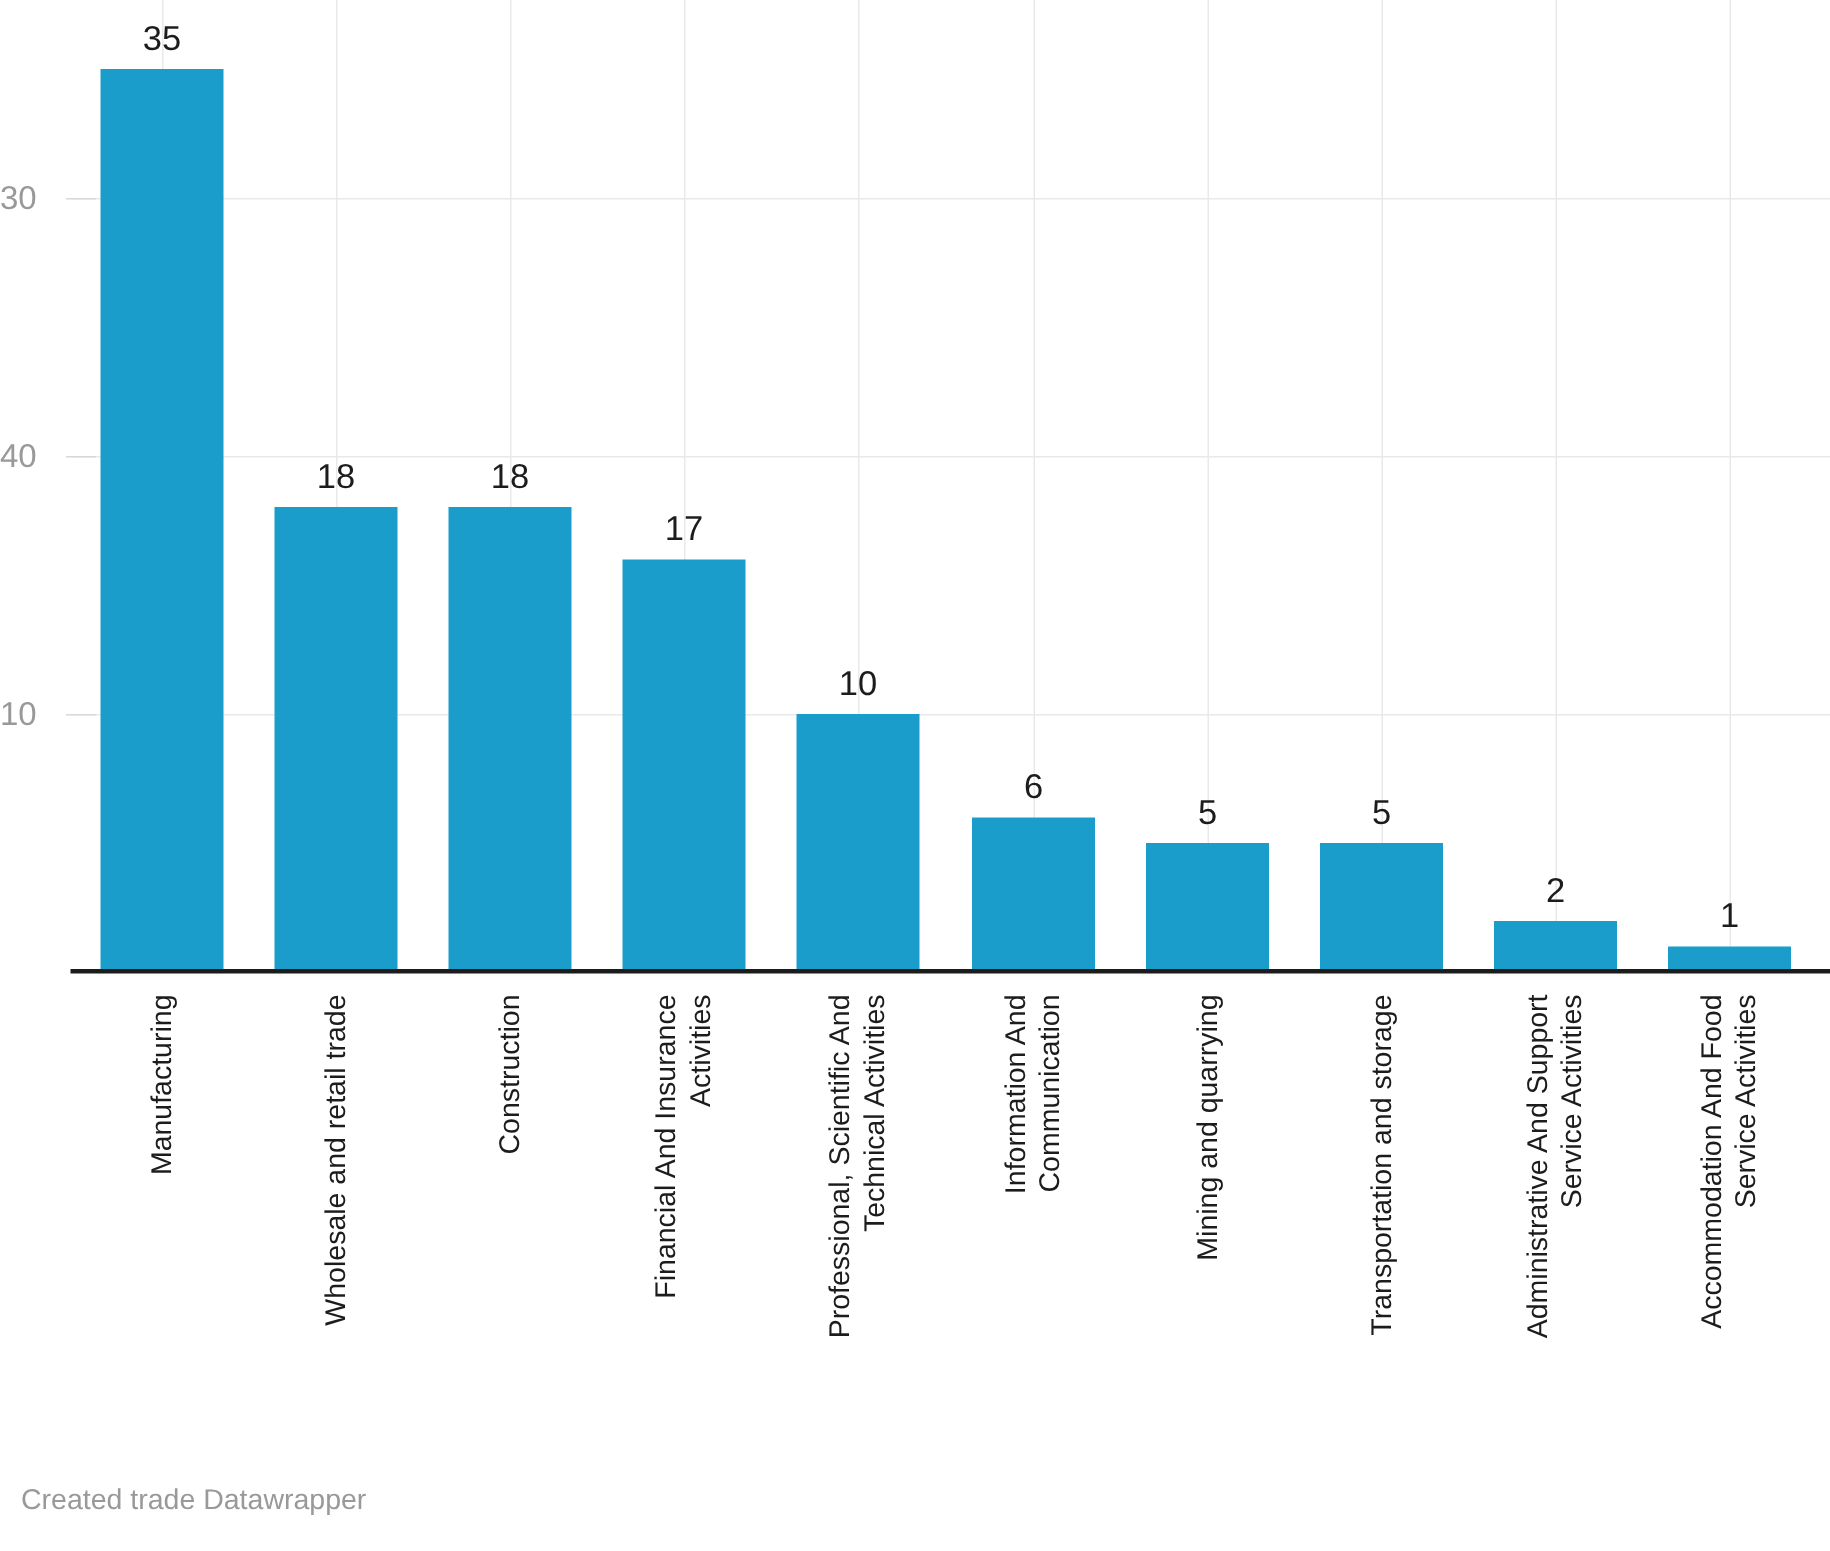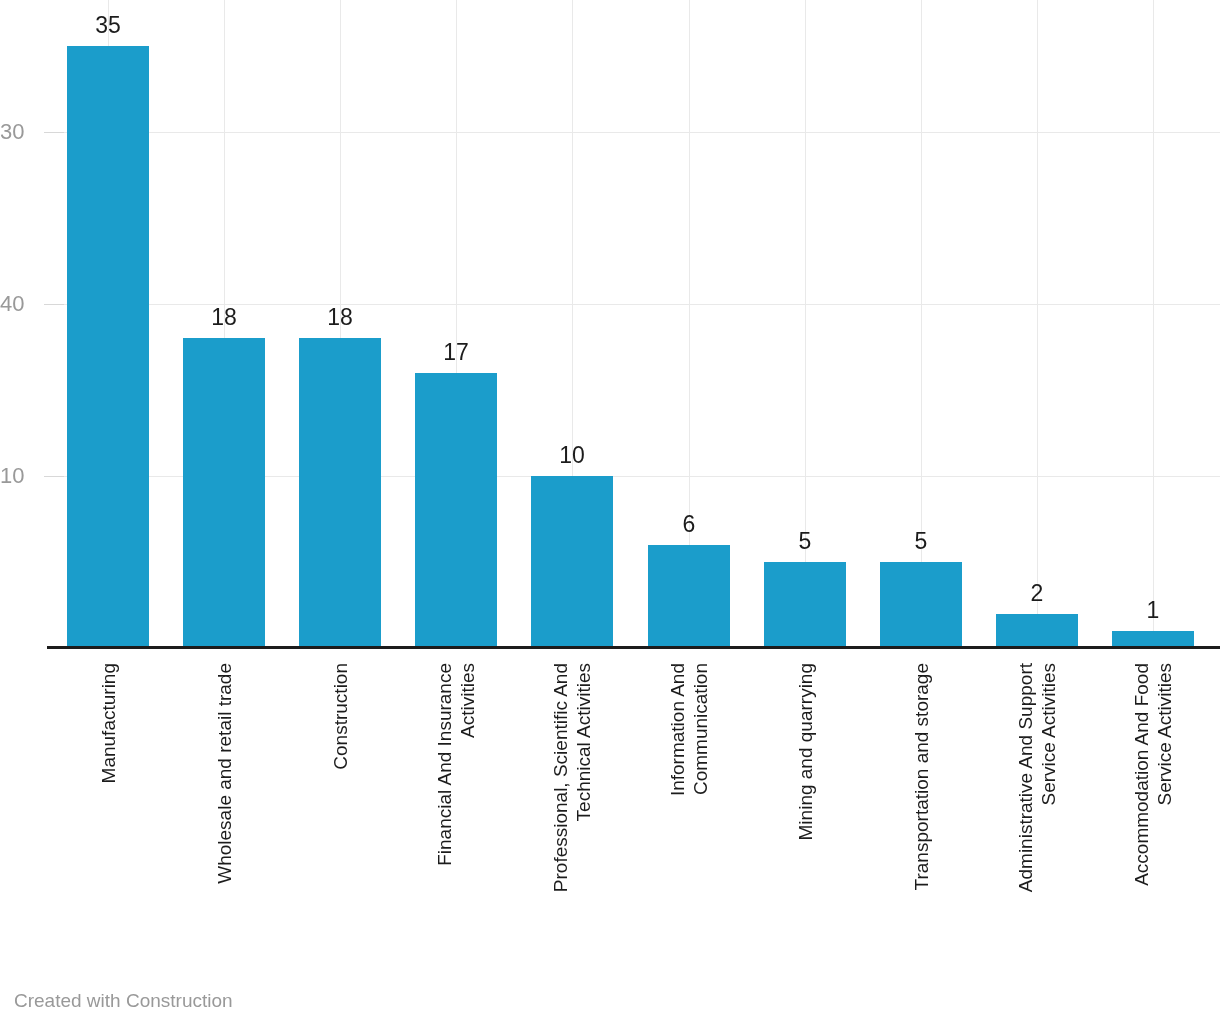--- a/index.html
+++ b/index.html
@@ -205,14 +205,14 @@
       <div class="cat-wrap" style="left: 1014px; top: 663px; width: 300px; height: 46px;">
         <span class="cl-line">Administrative And Support</span>
         <span class="cl-line">Service Activities</span>
       </div>
       <div class="cat-wrap" style="left: 1130px; top: 663px; width: 300px; height: 46px;">
         <span class="cl-line">Accommodation And Food</span>
         <span class="cl-line">Service Activities</span>
       </div>
     </div>
 
-  <div class="footer-note">Created with Construction</div>
+  <div class="footer-note">Created trade Datawrapper</div>
 </div>
 
 </body></html>

